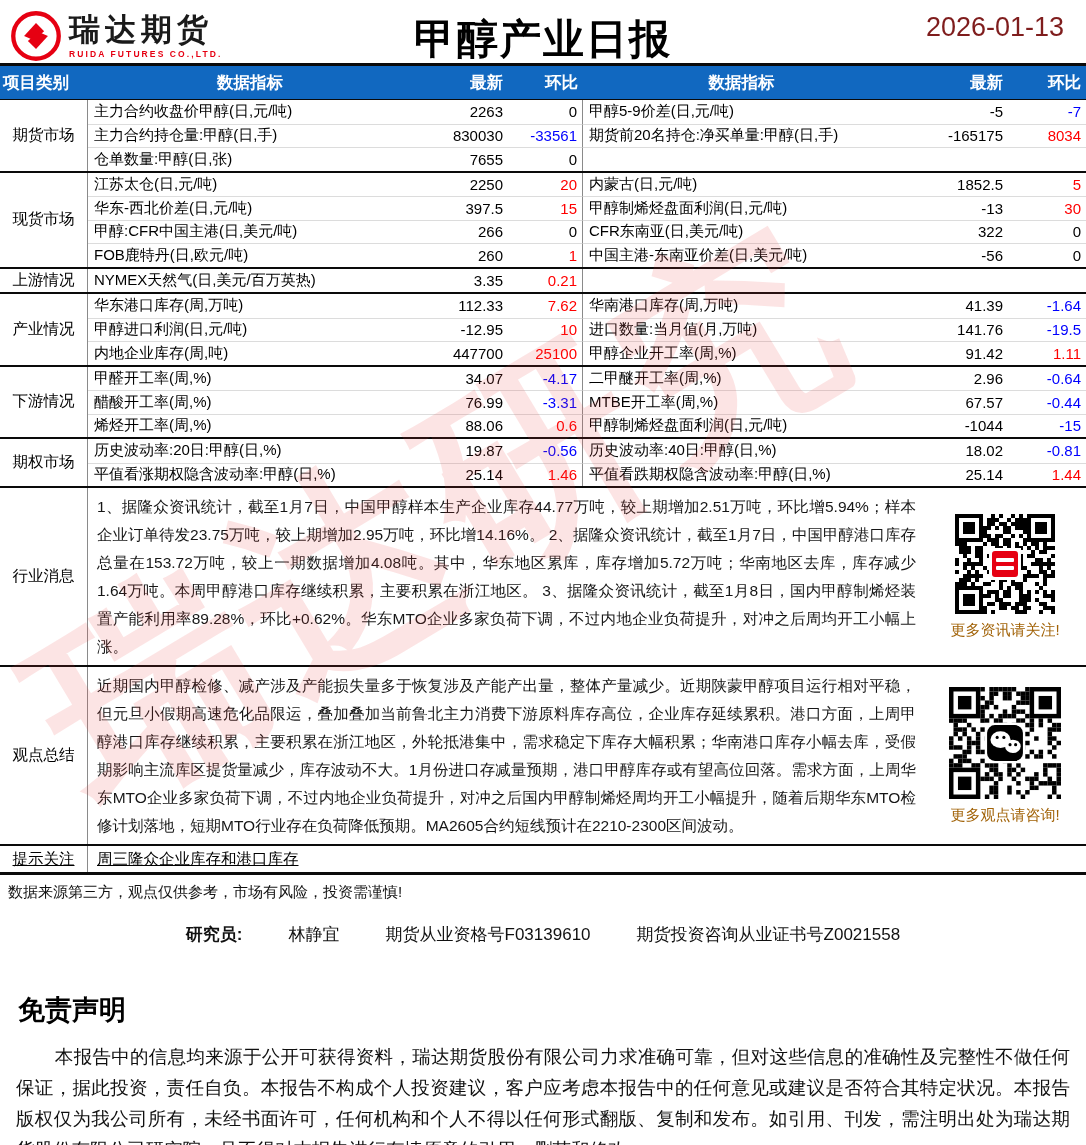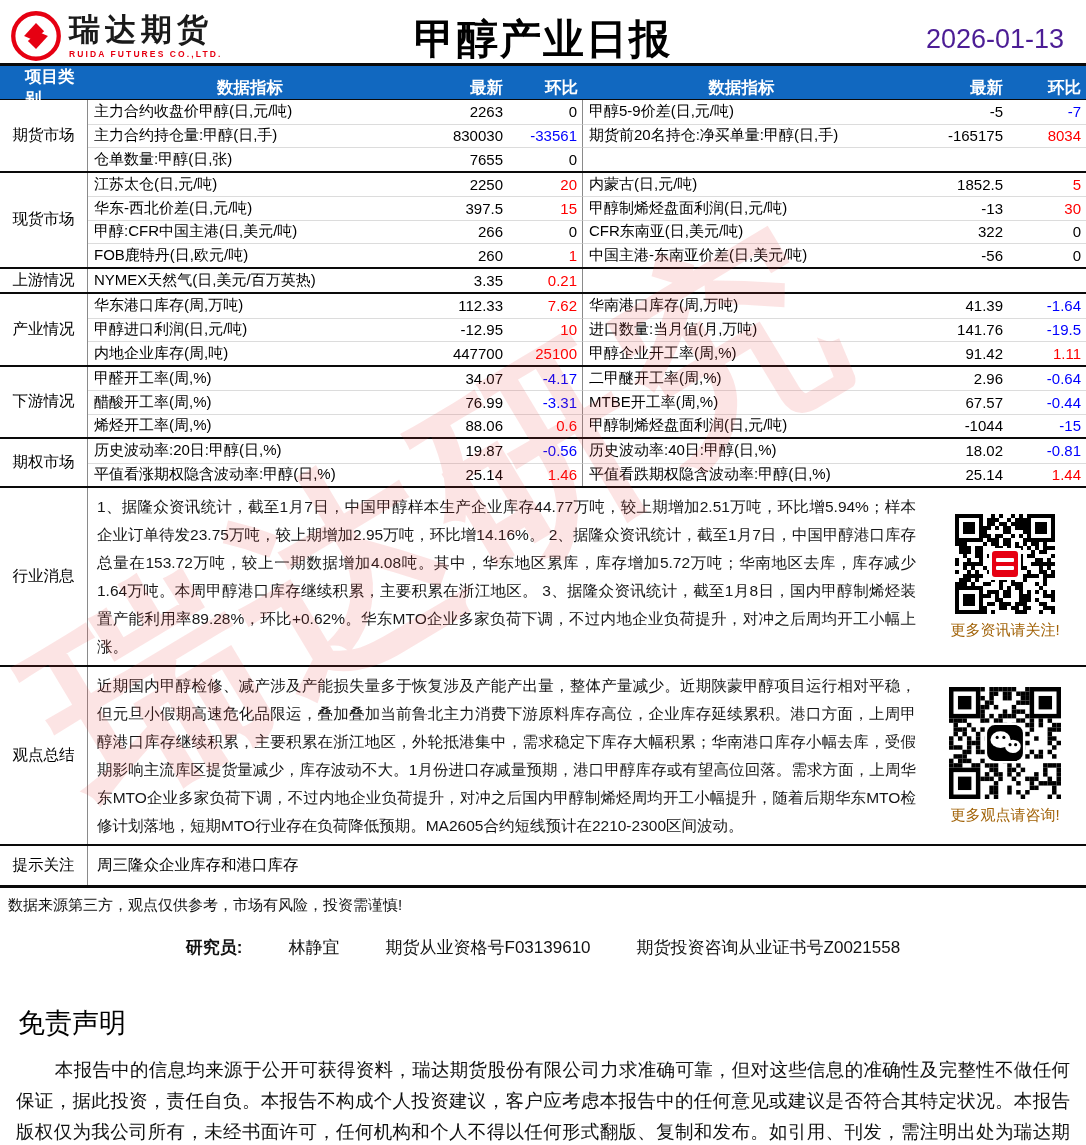--- a/index.html
+++ b/index.html
@@ -15,28 +15,28 @@
 
   
   .rpt-header { position: relative; height: 66px; border-bottom: 3px solid #0a0a0a; }
   .logo { position:absolute; left:10px; top:10px; display:flex; align-items:center; gap:7px; }
   .logo svg { display:block; }
   .logo-texts { display:flex; flex-direction:column; }
   .logo-name { font-size:31px; font-weight:bold; letter-spacing:5px; line-height:1.1; color:#1a1a1a; }
   .logo-sub  { font-size:8.5px; font-weight:bold; color:#e60012; letter-spacing:2.1px; margin-top:1px; }
   .page-title { position:absolute; left:0; right:0; top:0; margin:8px; text-align:center;
     font-size:41px; font-weight:bold; line-height:62px; letter-spacing:2px; }
-  .rpt-date { position:absolute; right:22px; top:24px; font-size:27px; color:#4c1d95; }
+  .rpt-date { position:absolute; right:22px; top:12px; font-size:27px; color:#7f1d1d; }
 
   
   .grid7 { display:grid; grid-template-columns: 88px 324px 96px 75px 317px 108px 78px; }
   .thead { background: var(--header-bg,#1168c0); color:#fff; font-weight:bold; font-size:16.5px;
     height:34px; align-items:center; border-bottom:1px solid #0a0a0a; }
   .th { display:flex; align-items:center; height:100%; }
-  .th-cat  { padding-left:25px; }
+  .th-cat  { padding-left:3px; }
   .th-name { justify-content:center; }
   .th-num  { justify-content:flex-end; padding-right:5px; }
 
   .section { grid-auto-rows: 23.5px; font-size:15px; }
   .section.thick-top { border-top:2.5px solid #0a0a0a; }
   .cat-cell { grid-column:1; display:flex; align-items:center; justify-content:center;
     border-right:1px solid #8a8a8a; font-size:15.5px; }
   .cell { display:flex; align-items:center; overflow:hidden; }
   .c-name { padding-left:6px; white-space:nowrap; }
   .c-num  { justify-content:flex-end; padding-right:5px; white-space:nowrap; }
@@ -48,30 +48,30 @@
   .bigrow { display:flex; border-top:2.5px solid #0a0a0a; }
   .bigrow .cat { flex:0 0 88px; border-right:1px solid #8a8a8a; display:flex;
      align-items:center; justify-content:center; font-size:15.5px; }
   .bigrow .txt { flex:1 1 auto; padding:5px 8px 4px 9px; font-size:15.5px; line-height:28px;
      text-align:justify; color:#161616; }
   .qrbox { flex:0 0 162px; display:flex; flex-direction:column; align-items:center;
      justify-content:center; padding:4px 4px; }
   .qr-caption { font-size:15px; color:#a16207; margin-top:7px; }
 
   .focusrow { display:flex; border-top:2.5px solid #0a0a0a; border-bottom:3px solid #0a0a0a;
-     height:44px; align-items:center; font-size:15.5px; }
+     height:31px; align-items:center; font-size:15.5px;text-decoration:underline; }
   .focusrow .cat { flex:0 0 88px; border-right:1px solid #8a8a8a; display:flex; align-items:center;
      justify-content:center; align-self:stretch; }
   .focusrow .txt { padding-left:9px; }
 
   
   .source-note { margin:8px 0 0 8px; font-size:15px; color:#111; }
   .researcher { display:flex; justify-content:center; gap:46px; margin-top:21px; font-size:17px; color:#111; }
   .researcher .lbl { font-weight:bold; }
-  .disclaimer-title { margin:46px 0 12px 18px; font-size:27px; font-weight:normal; }
+  .disclaimer-title { margin:46px 0 12px 18px; font-size:27px; font-weight:bold; }
   .disclaimer-text { margin:13px 16px 0 16px; font-size:18.5px; line-height:31px;
      text-align:justify; text-indent:2.1em; color:#101010; }
 
   
   .watermark { position:absolute; left:58px; top:636px; width:1500px;
      font-size:215px; font-weight:bold; line-height:1; letter-spacing:8px; white-space:nowrap;
      color: rgba(233,62,62,0.14); transform: rotate(-31deg); transform-origin:0 50%;
      pointer-events:none; z-index:40; }
 </style>
 </head>

